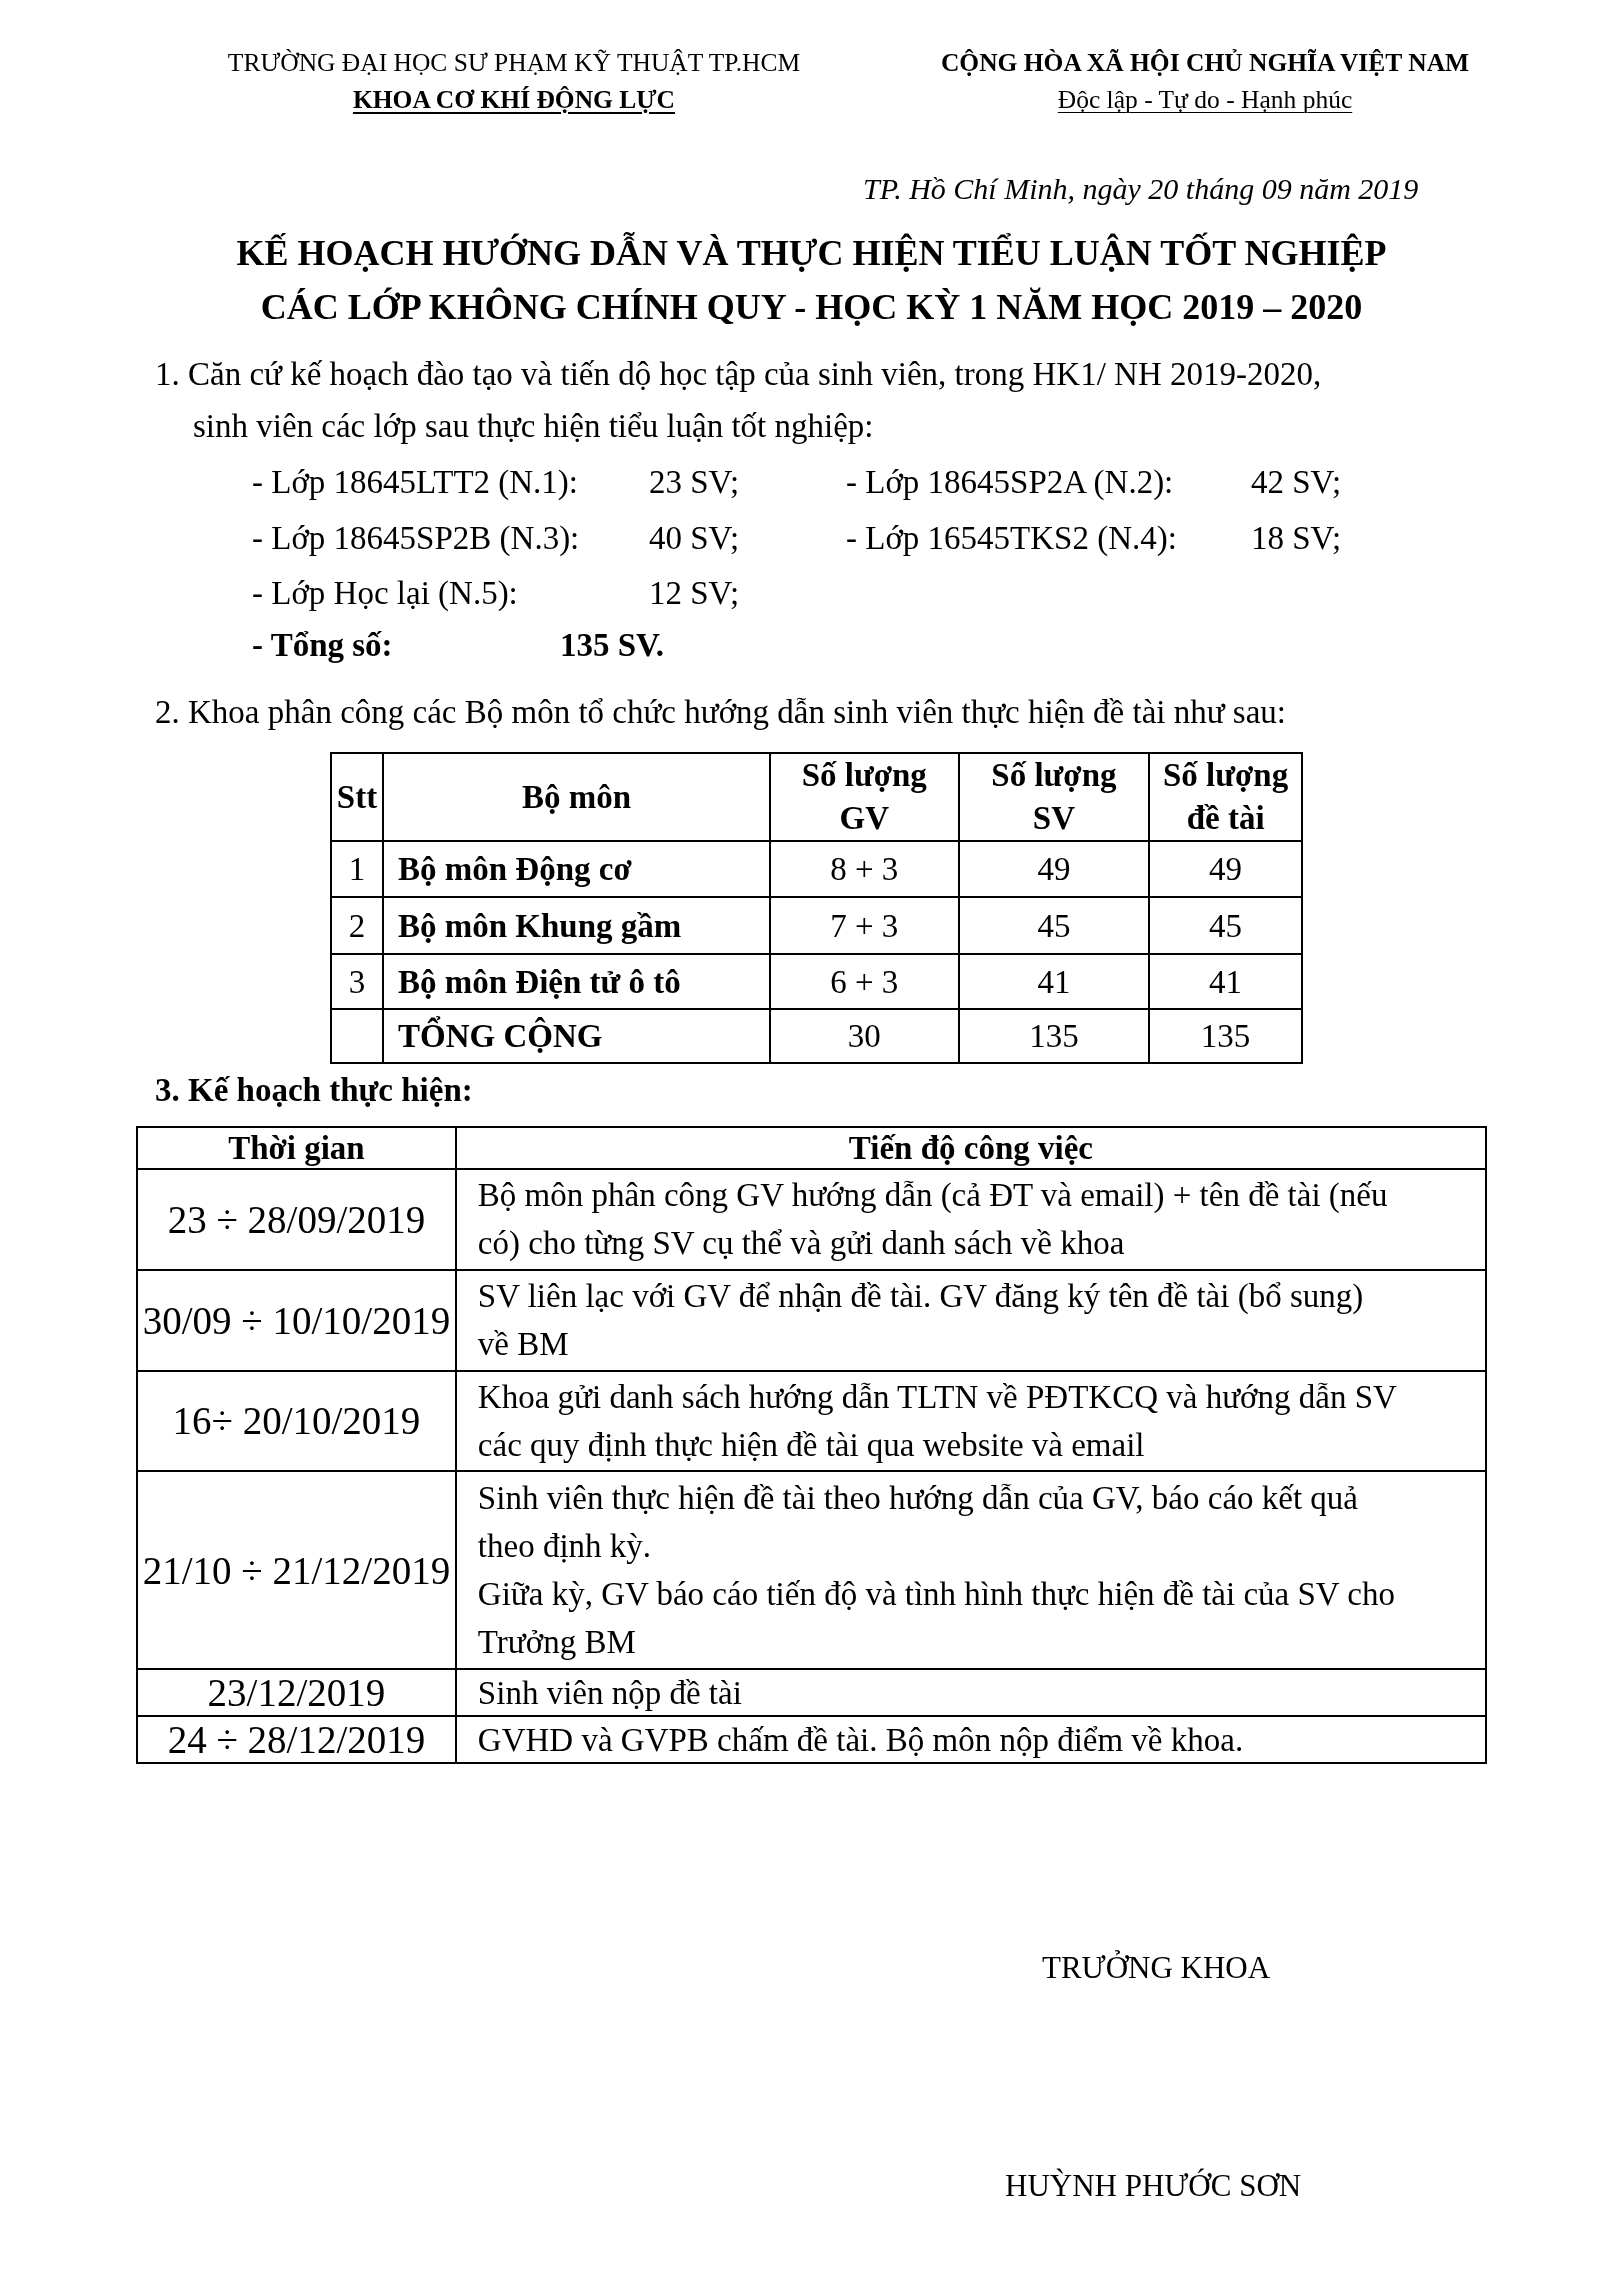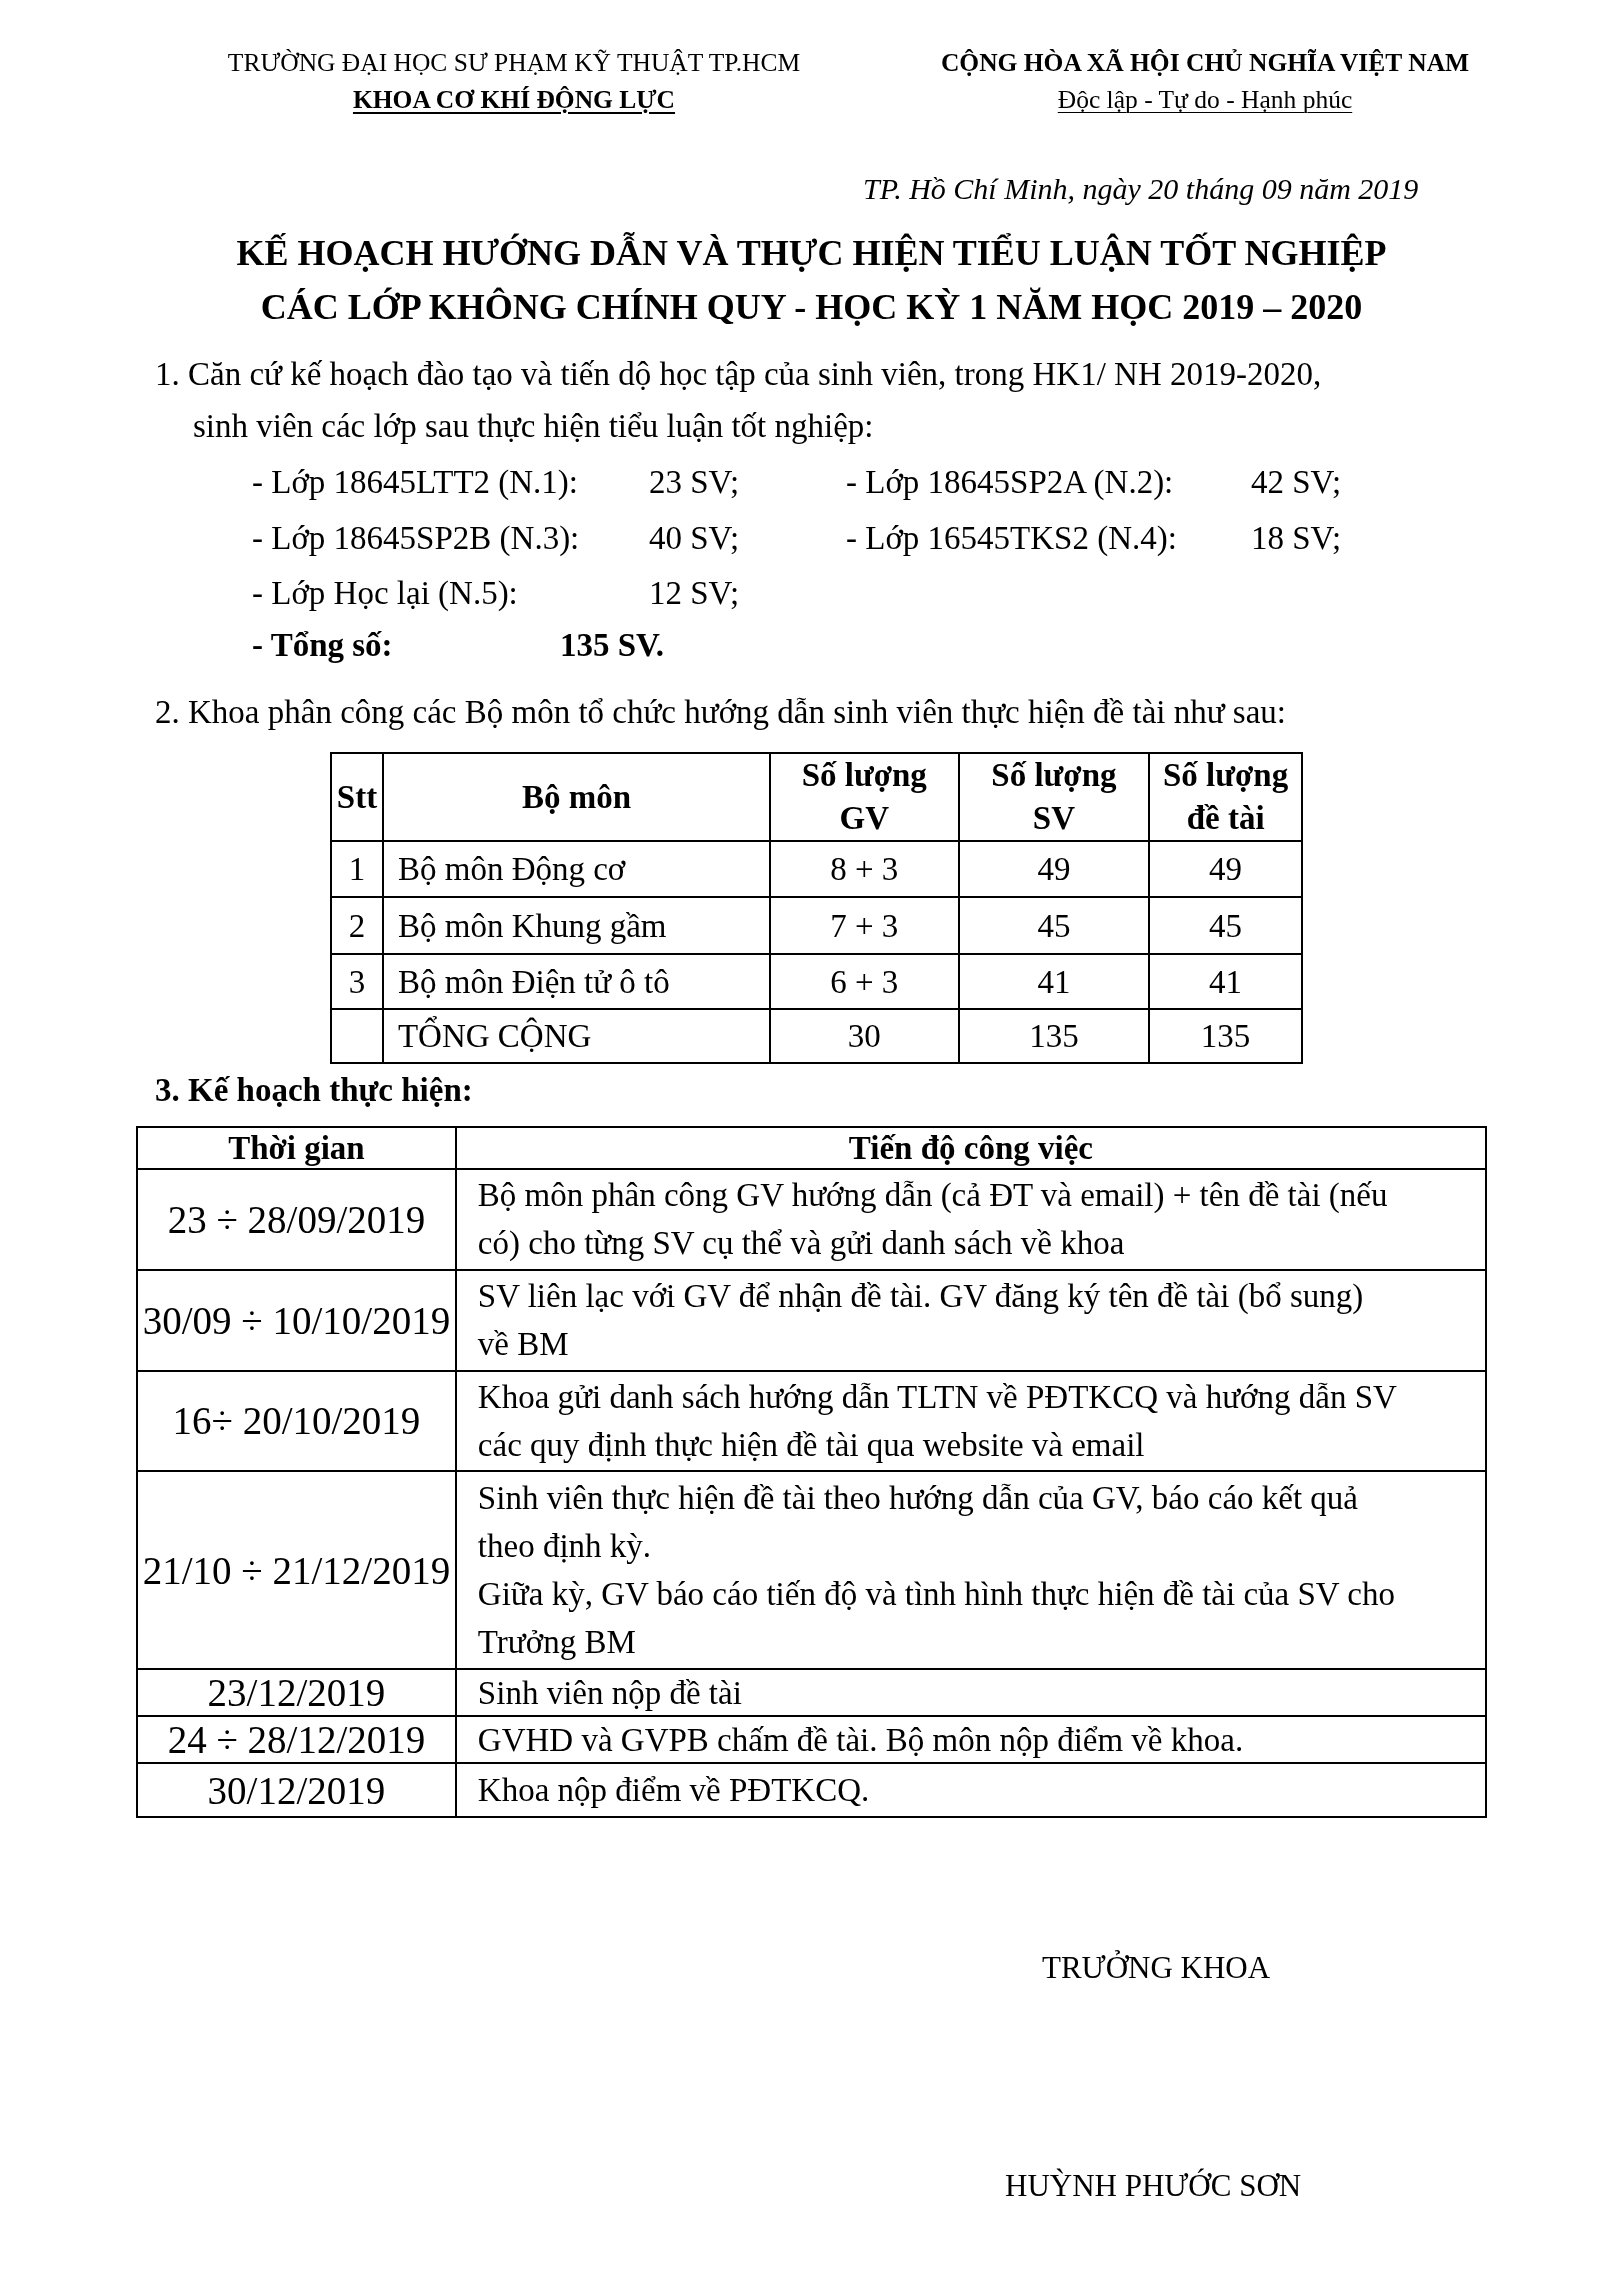--- a/index.html
+++ b/index.html
@@ -12,21 +12,21 @@
   .bold { font-weight: bold; }
   .ul { text-decoration: underline; text-decoration-thickness: 2.1px; text-underline-offset: 4.3px; }
   .ul-thin { text-decoration: underline; text-decoration-thickness: 1.4px; text-underline-offset: 4.3px; }
   .body-txt { font-size: 33px; line-height: 40px; white-space: nowrap; }
   .title { font-size: 36px; font-weight: bold; line-height: 45px; text-align: center; white-space: nowrap; }
 
   table { border-collapse: collapse; position: absolute; font-size: 33px; }
   table td, table th { border: 2.1px solid #000; padding: 0; }
   #dept-table th { font-weight: bold; text-align: center; line-height: 43px; }
   #dept-table td { text-align: center; line-height: 40px; }
-  #dept-table td.left { text-align: left; padding-left: 14px; }
+  #dept-table td.left { text-align: left; padding-left: 14px; font-weight: bold; }
   #plan-table th { font-weight: bold; text-align: center; line-height: 40px; }
   #plan-table td.time { text-align: center; font-size: 39px; vertical-align: middle; }
   #plan-table td.task { text-align: left; padding: 1.4px 11.3px 1.4px 21px; line-height: 48px; vertical-align: middle; }
   #plan-table td.task div { line-height: 48px; }
 </style>
 </head>
 <body>
 
 <div class="abs hdr" style="left:163px; top:47px; width:702px;">TRƯỜNG ĐẠI HỌC SƯ PHẠM KỸ THUẬT TP.HCM</div>
 <div class="abs hdr bold" style="left:163px; top:84px; width:702px;">
@@ -166,24 +166,18 @@
     <td class="task">
       <div style="line-height:40px;">Sinh viên nộp đề tài</div>
     </td>
   </tr>
   <tr style="height:43px;">
     <td class="time">24 ÷ 28/12/2019</td>
     <td class="task">
       <div style="line-height:38px;">GVHD và GVPB chấm đề tài. Bộ môn nộp điểm về khoa.</div>
     </td>
   </tr>
-  <tr style="height:54px;">
-    <td class="time">30/12/2019</td>
-    <td class="task">
-      <div style="line-height:40px;">Khoa nộp điểm về PĐTKCQ.</div>
-    </td>
-  </tr>
 </tbody>
   </table>
 
 <div class="abs body-txt" style="left:1042px; top:1948px; font-size:31px;">TRƯỞNG KHOA</div>
 <div class="abs body-txt" style="left:1005px; top:2166px; font-size:31px;">HUỲNH PHƯỚC SƠN</div>
 
 
 </body></html>

